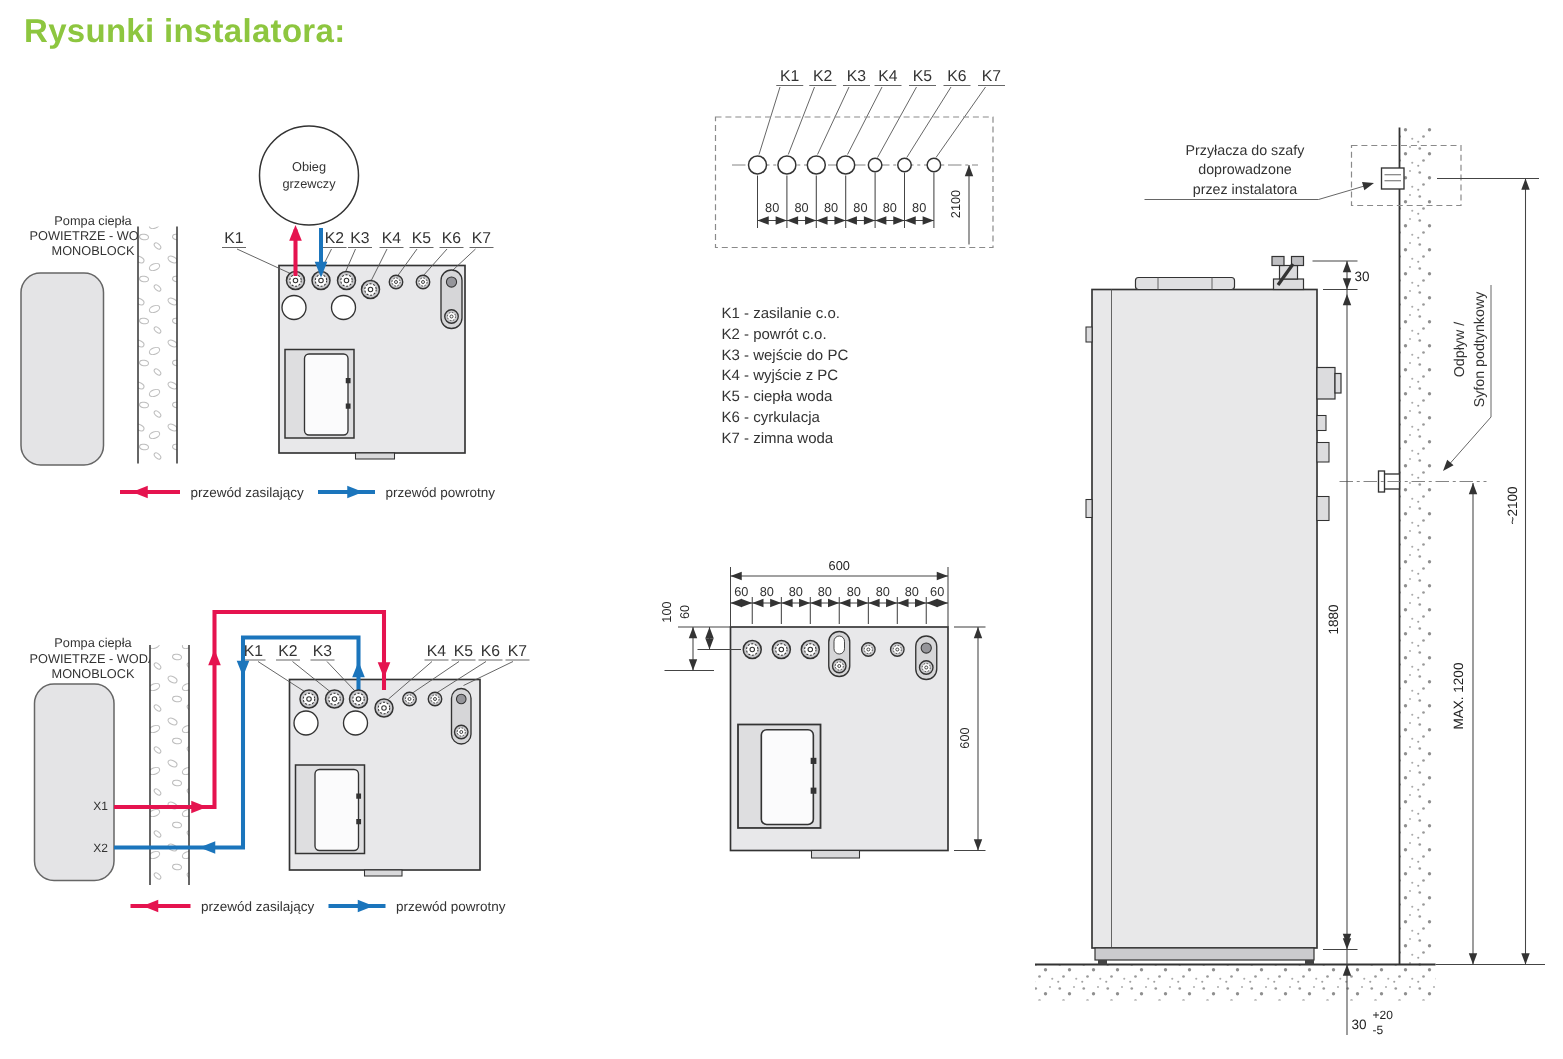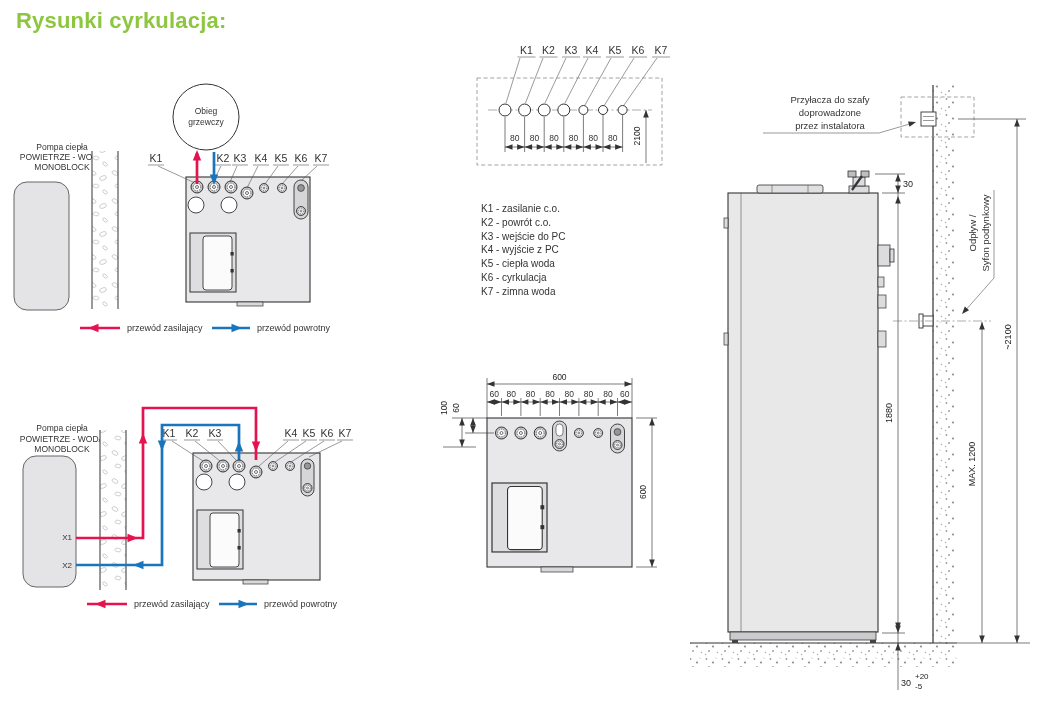--- a/index.html
+++ b/index.html
@@ -19,21 +19,21 @@
   .boxfill{fill:#e8e8ea;stroke:#333;stroke-width:1.1}
   .red{stroke:#e5134f;stroke-width:2.7;fill:none}
   .blue{stroke:#1b75bc;stroke-width:2.7;fill:none}
   .redf{fill:#e5134f}.bluef{fill:#1b75bc}.blkf{fill:#333}
   .dimtxt{fill:#222}
 </style>
 </head>
 <body>
 
 <div id="stage">
-  <div id="page-title">Rysunki cyrkulacja:</div>
+  <div id="page-title">Rysunki instalatora:</div>
 
   <svg width="1042" height="706" viewBox="0 0 1042 706" style="position:absolute;left:0;top:0">
     <defs>
       <pattern id="peb" width="22" height="28" patternUnits="userSpaceOnUse">
         <rect width="22" height="28" fill="#ffffff"></rect>
         <ellipse cx="5" cy="5" rx="3.2" ry="1.9" fill="none" stroke="#bdbdbd" stroke-width="0.7" transform="rotate(28 5 5)"></ellipse>
         <ellipse cx="15" cy="10" rx="3.6" ry="2.1" fill="none" stroke="#bdbdbd" stroke-width="0.7" transform="rotate(-22 15 10)"></ellipse>
         <ellipse cx="8" cy="18" rx="3" ry="1.8" fill="none" stroke="#bdbdbd" stroke-width="0.7" transform="rotate(10 8 18)"></ellipse>
         <ellipse cx="17" cy="24" rx="2.6" ry="1.5" fill="none" stroke="#bdbdbd" stroke-width="0.7" transform="rotate(42 17 24)"></ellipse>
       </pattern>

